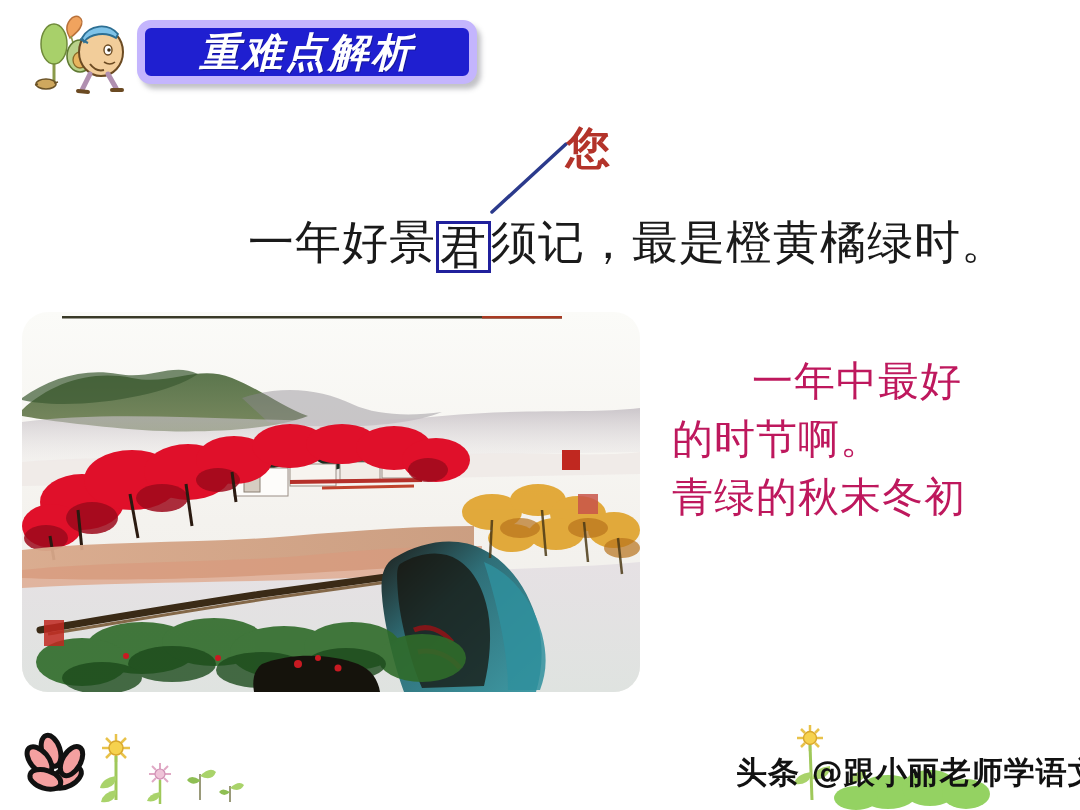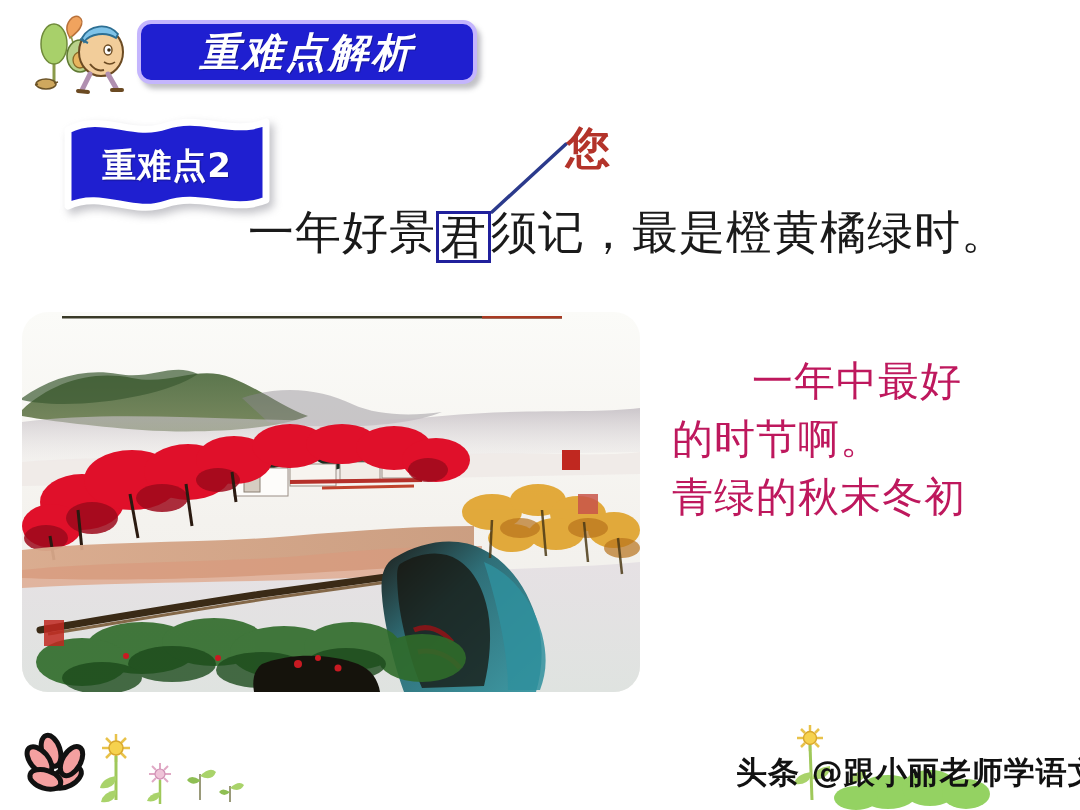--- a/index.html
+++ b/index.html
@@ -28,21 +28,21 @@
   }
 
   
   .title-banner {
     position: absolute;
     left: 137px;
     top: 20px;
     width: 340px;
     height: 64px;
     background: #1f1fd0;
-    border: 4px solid #c4b5fd;
+    border: 8px solid #c4b5fd;
     border-radius: 14px;
     box-shadow: 4px 5px 5px rgba(120,120,130,0.45);
     display: flex;
     align-items: center;
     justify-content: center;
     box-sizing: border-box;
   }
   .title-banner-text {
     color: #ffffff;
     font-family: "DejaVu Sans", sans-serif;
@@ -84,21 +84,21 @@
     white-space: nowrap;
     text-shadow: 1px 1px 1px rgba(0,0,0,0.3);
     padding-top: 4px;
     box-sizing: border-box;
   }
 
   
   .poem-line {
     position: absolute;
     left: 248px;
-    top: 206px;
+    top: 216px;
     font-family: "DejaVu Serif", serif;
     font-size: 46px;
     color: #1a1a1a;
     white-space: nowrap;
     letter-spacing: 1px;
     line-height: 1.15;
   }
   .poem-seg { display: inline; }
   .poem-highlight {
     display: inline-block;
@@ -220,27 +220,20 @@
       <path d="M84 66 L92 80" stroke="#b08fb0" stroke-width="5" stroke-linecap="round"></path>
       <path d="M54 83 L64 84" stroke="#6b4a22" stroke-width="4" stroke-linecap="round"></path>
       <path d="M88 82 L98 82" stroke="#6b4a22" stroke-width="4" stroke-linecap="round"></path>
     </svg>
   </div>
 
   <div class="title-banner">
     <span class="title-banner-text">重难点解析</span>
   </div>
 
-  <div class="flag-banner">
-    <svg viewBox="0 0 210 104" preserveAspectRatio="none">
-      <path d="M6 18 C40 0 70 26 104 14 C138 2 170 24 204 10
-               L204 88 C170 102 138 80 104 92 C70 104 40 78 6 94 Z" fill="#1f1fd0" stroke="#ffffff" stroke-width="7" stroke-linejoin="round"></path>
-    </svg>
-    <div class="flag-text">重难点2</div>
-  </div>
 
   <div class="annot-line">
     <svg viewBox="0 0 120 90" width="120" height="90">
       <line x1="22" y1="82" x2="96" y2="14" stroke="#2b3a8c" stroke-width="3.5" stroke-linecap="round"></line>
     </svg>
   </div>
 
   <div class="annot-word">您</div>
 
   <div class="poem-line">

